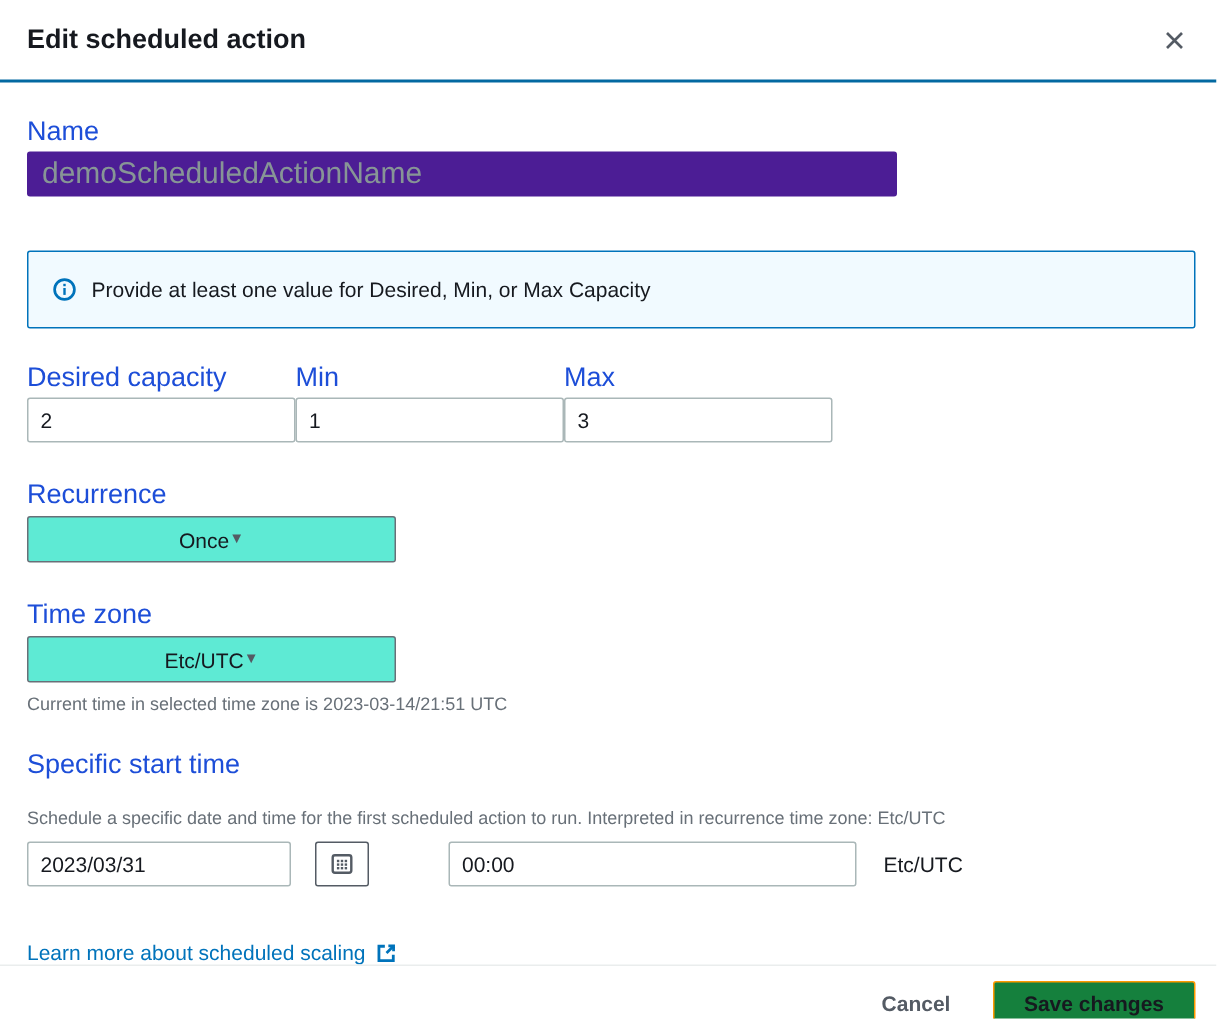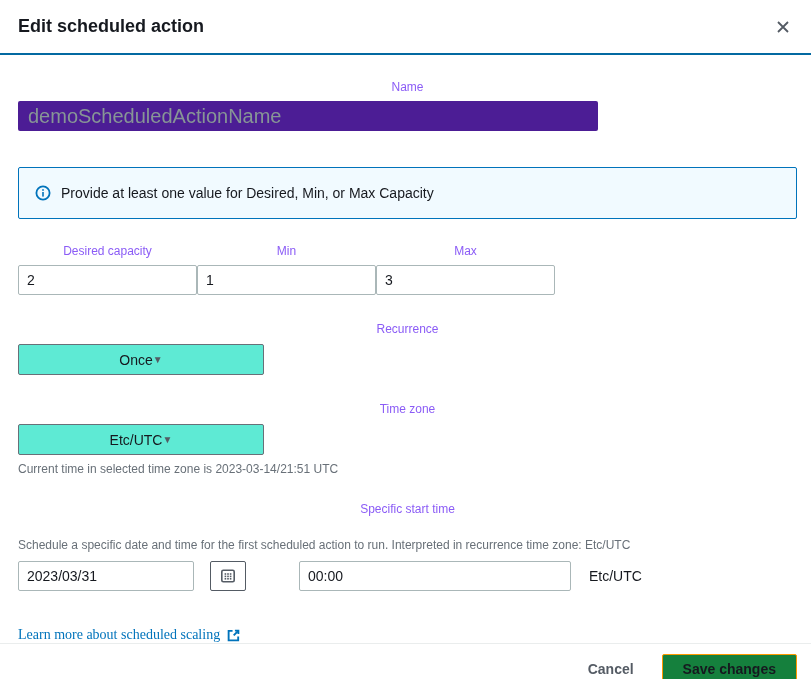--- a/index.html
+++ b/index.html
@@ -20,21 +20,21 @@
   }
   .modal-title { font-size: 18px; font-weight: 700; color: #16191f; }
   .close-btn {
     background: none; border: none; cursor: pointer;
     width: 24px; height: 24px; display: flex; align-items: center; justify-content: center;
   }
 
   
   .modal-body { flex: 1 1 auto; padding: 0 14px 0 18px; }
 
-  .field-label { font-size: 12px; line-height: 20px; color: #8b5cf6; display: block; text-align: center; }
+  .field-label { font-size: 18px; line-height: 20px; color: #1d4ed8; display: block; }
   .helper-text { font-size: 12px; line-height: 16px; color: #687078; }
 
   .text-input {
     display: block; height: 30px; border: 1px solid #aab7b8; border-radius: 2px;
     padding: 0 8px; font-size: 14px; color: #16191f; background: #fff;
     font-family: "Liberation Sans", "DejaVu Sans", sans-serif;
   }
 
   .name-group { margin-top: 22px; }
   .name-input {
@@ -78,21 +78,21 @@
     margin-left: 16px; width: 36px; height: 30px;
     border: 1px solid #545b64; border-radius: 2px; background: #fff;
     display: flex; align-items: center; justify-content: center; cursor: pointer;
   }
   .time-input { margin-left: 53px; width: 272px; }
   .zone-label { margin-left: 18px; font-size: 14px; color: #16191f; }
 
   
   .learn-link {
     margin-top: 36px; display: inline-flex; align-items: flex-end; gap: 6px;
-    color: #0073bb; font-size: 14px; text-decoration: none; cursor: pointer; font-weight: 400; font-family: Liberation Serif, serif;
+    color: #0073bb; font-size: 14px; text-decoration: none; cursor: pointer; font-weight: 400;
   }
   .learn-link span { color: #0073bb; }
 
   
   .modal-footer {
     flex: 0 0 51px; height: 51px;
     border-top: 1px solid #eaeded;
     display: flex; align-items: center; justify-content: flex-end;
     padding: 0 14px; gap: 28px;
   }

